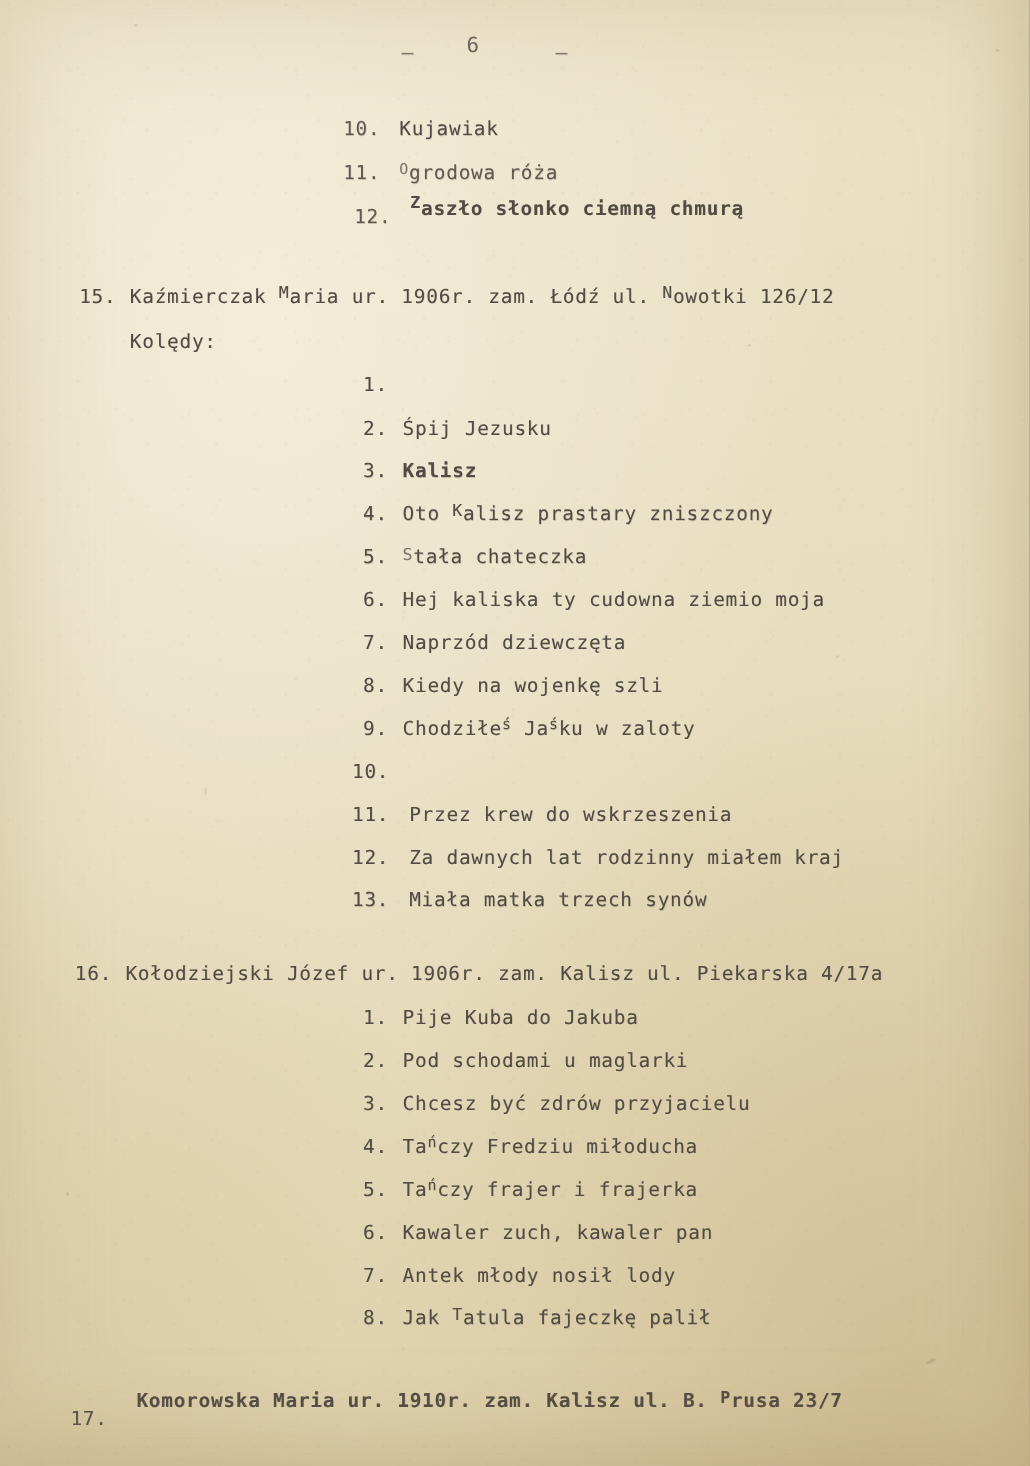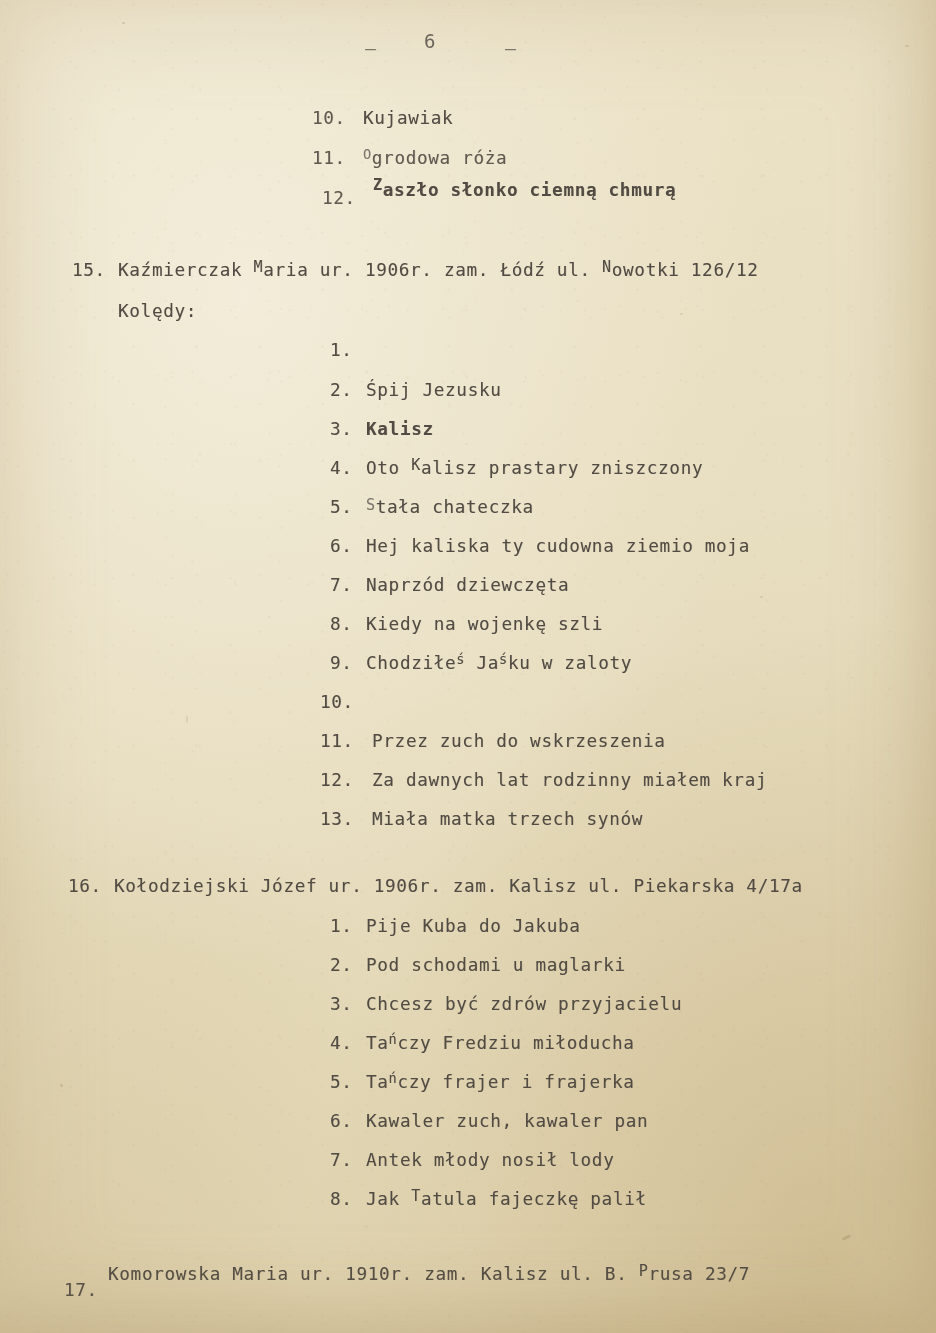--- a/index.html
+++ b/index.html
@@ -139,21 +139,21 @@
 
   <div class="ln dark" style="left:330px; top:616px;">8.</div>
   <div class="ln dark" style="left:366px; top:616px;">Kiedy na wojenkę szli</div>
 
   <div class="ln dark" style="left:330px; top:655px;">9.</div>
   <div class="ln dark" style="left:366px; top:655px;"><span>Chodziłe</span><span class="sup-sm" style="top:-5px;">ś</span><span> Ja</span><span class="sup-sm" style="top:-5px;">ś</span><span>ku w zaloty</span></div>
 
   <div class="ln dark" style="left:320px; top:694px;">10.</div>
 
   <div class="ln dark" style="left:320px; top:733px;">11.</div>
-  <div class="ln dark" style="left:372px; top:733px;">Przez zuch do wskrzeszenia</div>
+  <div class="ln dark" style="left:372px; top:733px;">Przez krew do wskrzeszenia</div>
 
   <div class="ln dark" style="left:320px; top:772px;">12.</div>
   <div class="ln dark" style="left:372px; top:772px;">Za dawnych lat rodzinny miałem kraj</div>
 
   <div class="ln dark" style="left:320px; top:811px;">13.</div>
   <div class="ln dark" style="left:372px; top:811px;">Miała matka trzech synów</div>
 
   <div class="ln dark" style="left:68px; top:878px;">16.</div>
   <div class="ln dark" style="left:114px; top:878px;"><span>Kołodziejski Józef ur. 1906r. zam. Kalisz ul. Piekarska 4/17a</span></div>
 
@@ -175,21 +175,21 @@
   <div class="ln dark" style="left:330px; top:1113px;">6.</div>
   <div class="ln dark" style="left:366px; top:1113px;">Kawaler zuch, kawaler pan</div>
 
   <div class="ln dark" style="left:330px; top:1152px;">7.</div>
   <div class="ln dark" style="left:366px; top:1152px;">Antek młody nosił lody</div>
 
   <div class="ln dark" style="left:330px; top:1191px;">8.</div>
   <div class="ln dark" style="left:366px; top:1191px;"><span>Jak </span><span class="sup-sm" style="top:-4px; font-size:15px;">T</span><span>atula fajeczkę palił</span></div>
 
   <div class="ln dark" style="left:64px; top:1266px;margin-top:16px;">17.</div>
-  <div class="ln dark" style="left:108px; top:1266px;"><span>Komorowska Maria ur. 1910r. zam. Kalisz ul. B. </span><span class="sup-sm" style="top:-4px; font-size:15px;">P</span><span>rusa 23/7</span></div>
+  <div class="ln dark" style="left:124px; top:1266px;font-weight:bold;"><span>Komorowska Maria ur. 1910r. zam. Kalisz ul. B. </span><span class="sup-sm" style="top:-4px; font-size:15px;">P</span><span>rusa 23/7</span></div>
 
   <div class="fleck" style="left:122px; top:22px; width:3px; height:2px; opacity:.5;"></div>
   <div class="fleck" style="left:905px; top:45px; width:4px; height:2px; opacity:.45;"></div>
   <div class="fleck" style="left:60px; top:1084px; width:3px; height:3px; opacity:.4;"></div>
   <div class="fleck" style="left:842px; top:1236px; width:9px; height:3px; opacity:.5; transform:rotate(-28deg);"></div>
   <div class="fleck" style="left:186px; top:716px; width:2px; height:7px; opacity:.3;"></div>
   <div class="fleck" style="left:760px; top:596px; width:3px; height:2px; opacity:.35;"></div>
   <div class="fleck" style="left:680px; top:313px; width:3px; height:2px; opacity:.35;"></div>
 
   <div class="grain"></div>

